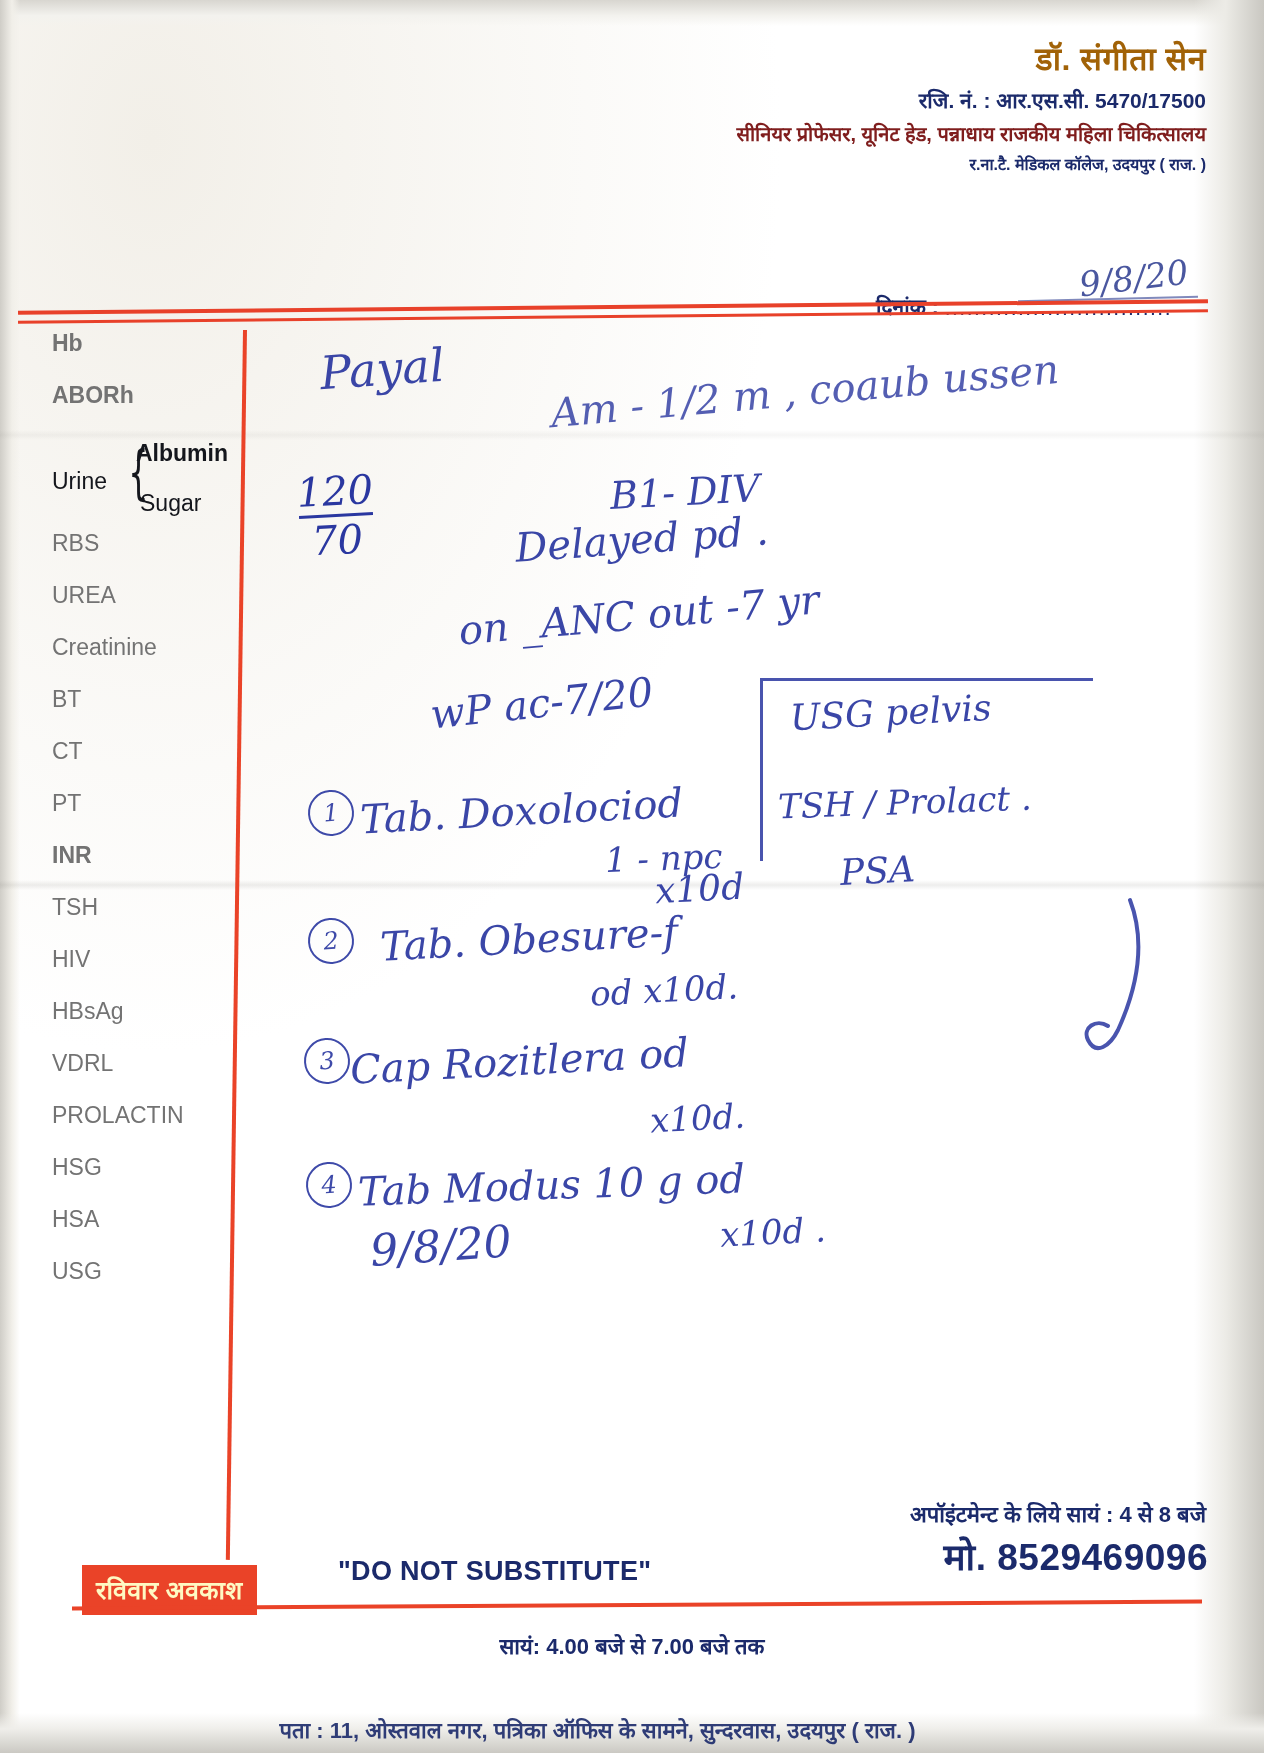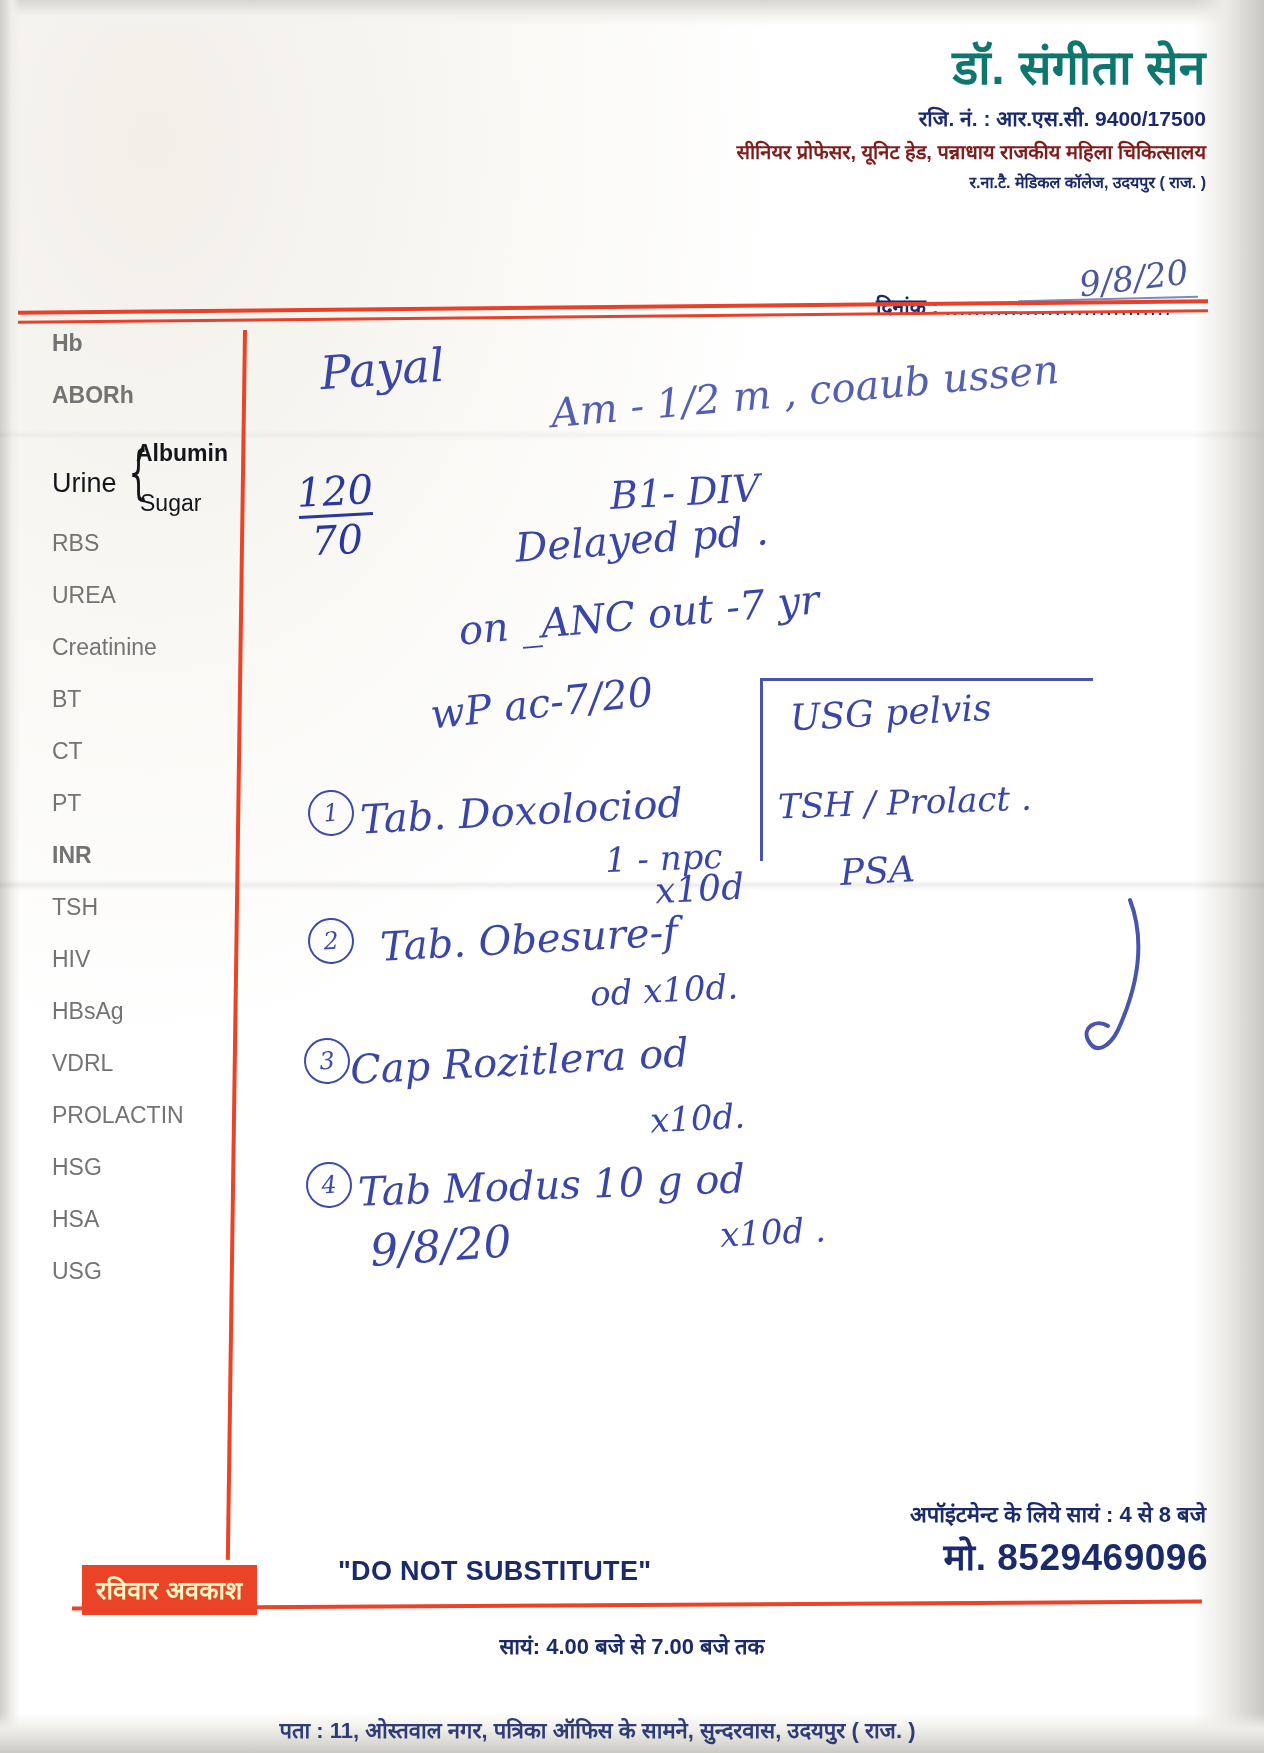--- a/index.html
+++ b/index.html
@@ -51,22 +51,22 @@
 
   
   #header {
     position: absolute;
     right: 58px;
     top: 42px;
     width: 690px;
     text-align: right;
   }
   .doc-name {
-    color: #0f766e;
-    font-size: 48px;
+    color: #a16207;
+    font-size: 32px;
     font-weight: bold;
     letter-spacing: .5px;
     line-height: 1.1;
   }
   .doc-qual {
     margin-top: 14px;
     color: #1b2a6b;
     font-size: 21px;
     font-weight: bold;
   }
@@ -177,21 +177,21 @@
 
   
   .urine-group {
     position: relative;
     height: 86px;
     margin-bottom: 10px;
   }
   .urine-label {
     position: absolute;
     left: 0; top: 32px;
-    font-size: 27px;
+    font-size: 23px;
     color: #14161c;
   }
   .brace {
     position: absolute;
     left: 68px; top: 8px;
     font-size: 58px;
     line-height: 58px;
     color: #14161c;
     font-family: "DejaVu Sans", sans-serif;
     transform: scaleX(.55);
@@ -341,21 +341,21 @@
   <div id="paper"></div>
   <div class="edge-top"></div>
   <div class="edge-left"></div>
   <div class="edge-right"></div>
   <div class="edge-bottom"></div>
   <div class="fold fold-a"></div>
   <div class="fold fold-b"></div>
 
   <div id="header">
     <div class="doc-name">डॉ. संगीता सेन</div>
-    <div class="doc-reg">रजि. नं. : आर.एस.सी. 9400/17500</div>
+    <div class="doc-reg">रजि. नं. : आर.एस.सी. 5470/17500</div>
     <div class="doc-aff1">सीनियर प्रोफेसर, यूनिट हेड, पन्नाधाय राजकीय महिला चिकित्सालय</div>
     <div class="doc-aff2">र.ना.टै. मेडिकल कॉलेज, उदयपुर ( राज. )</div>
   </div>
 
   <div id="date-row">
     <span class="date-label">दिनांक :</span>
     <span class="date-dots">...............................</span>
     <span class="date-hand">9/8/20</span>
     <span class="date-underline"></span>
   </div>

